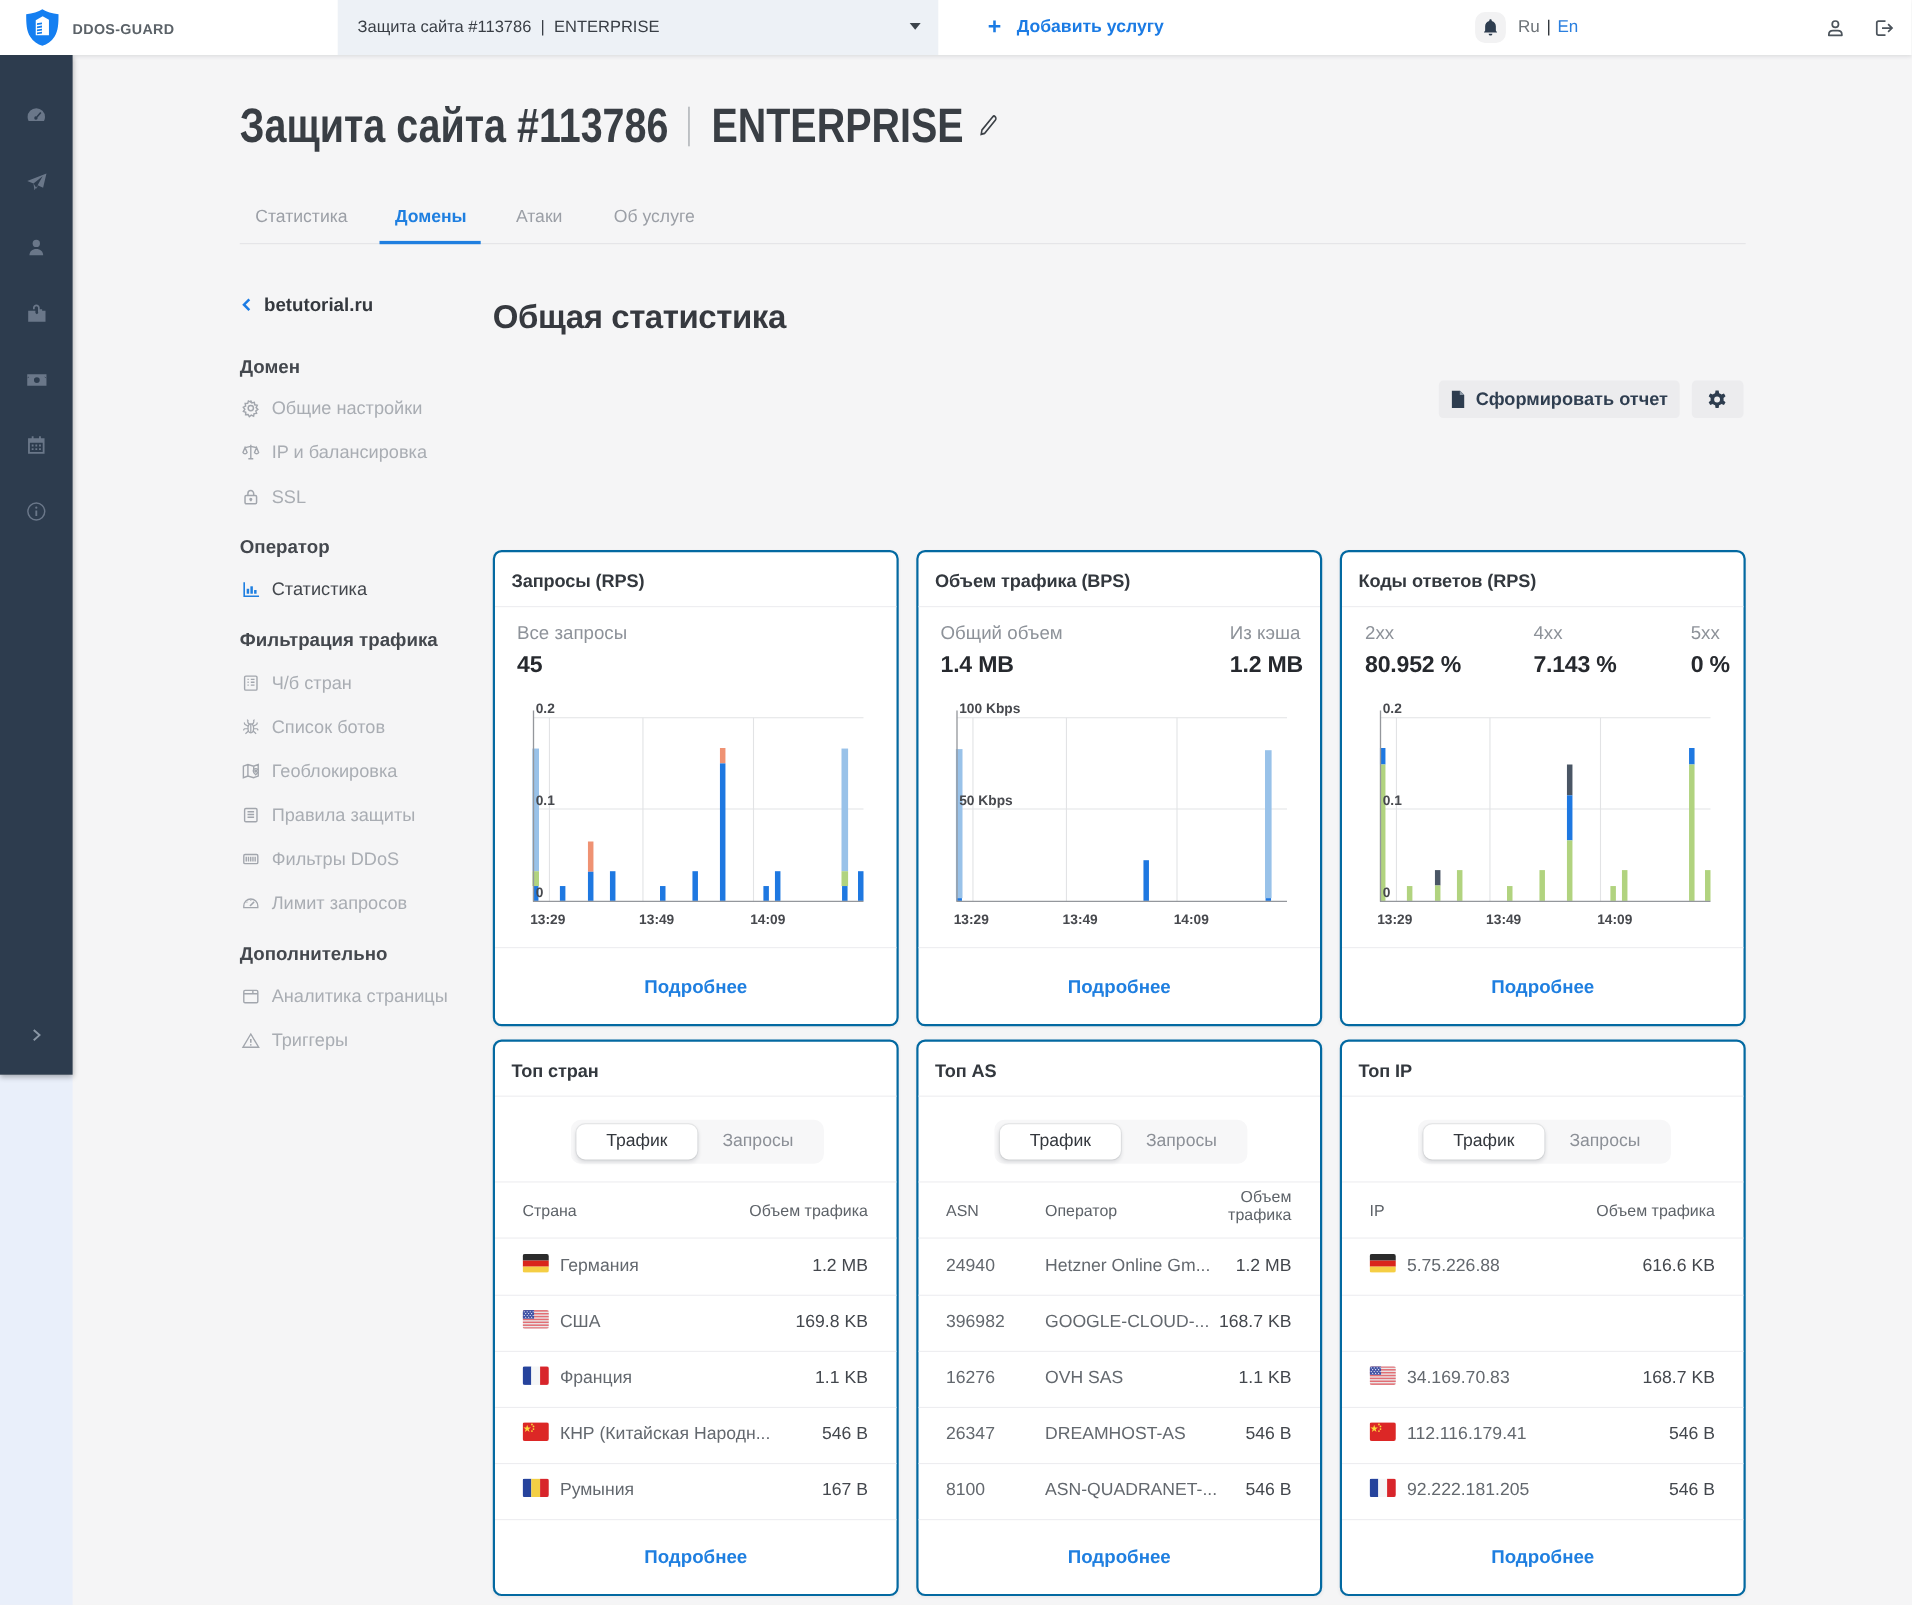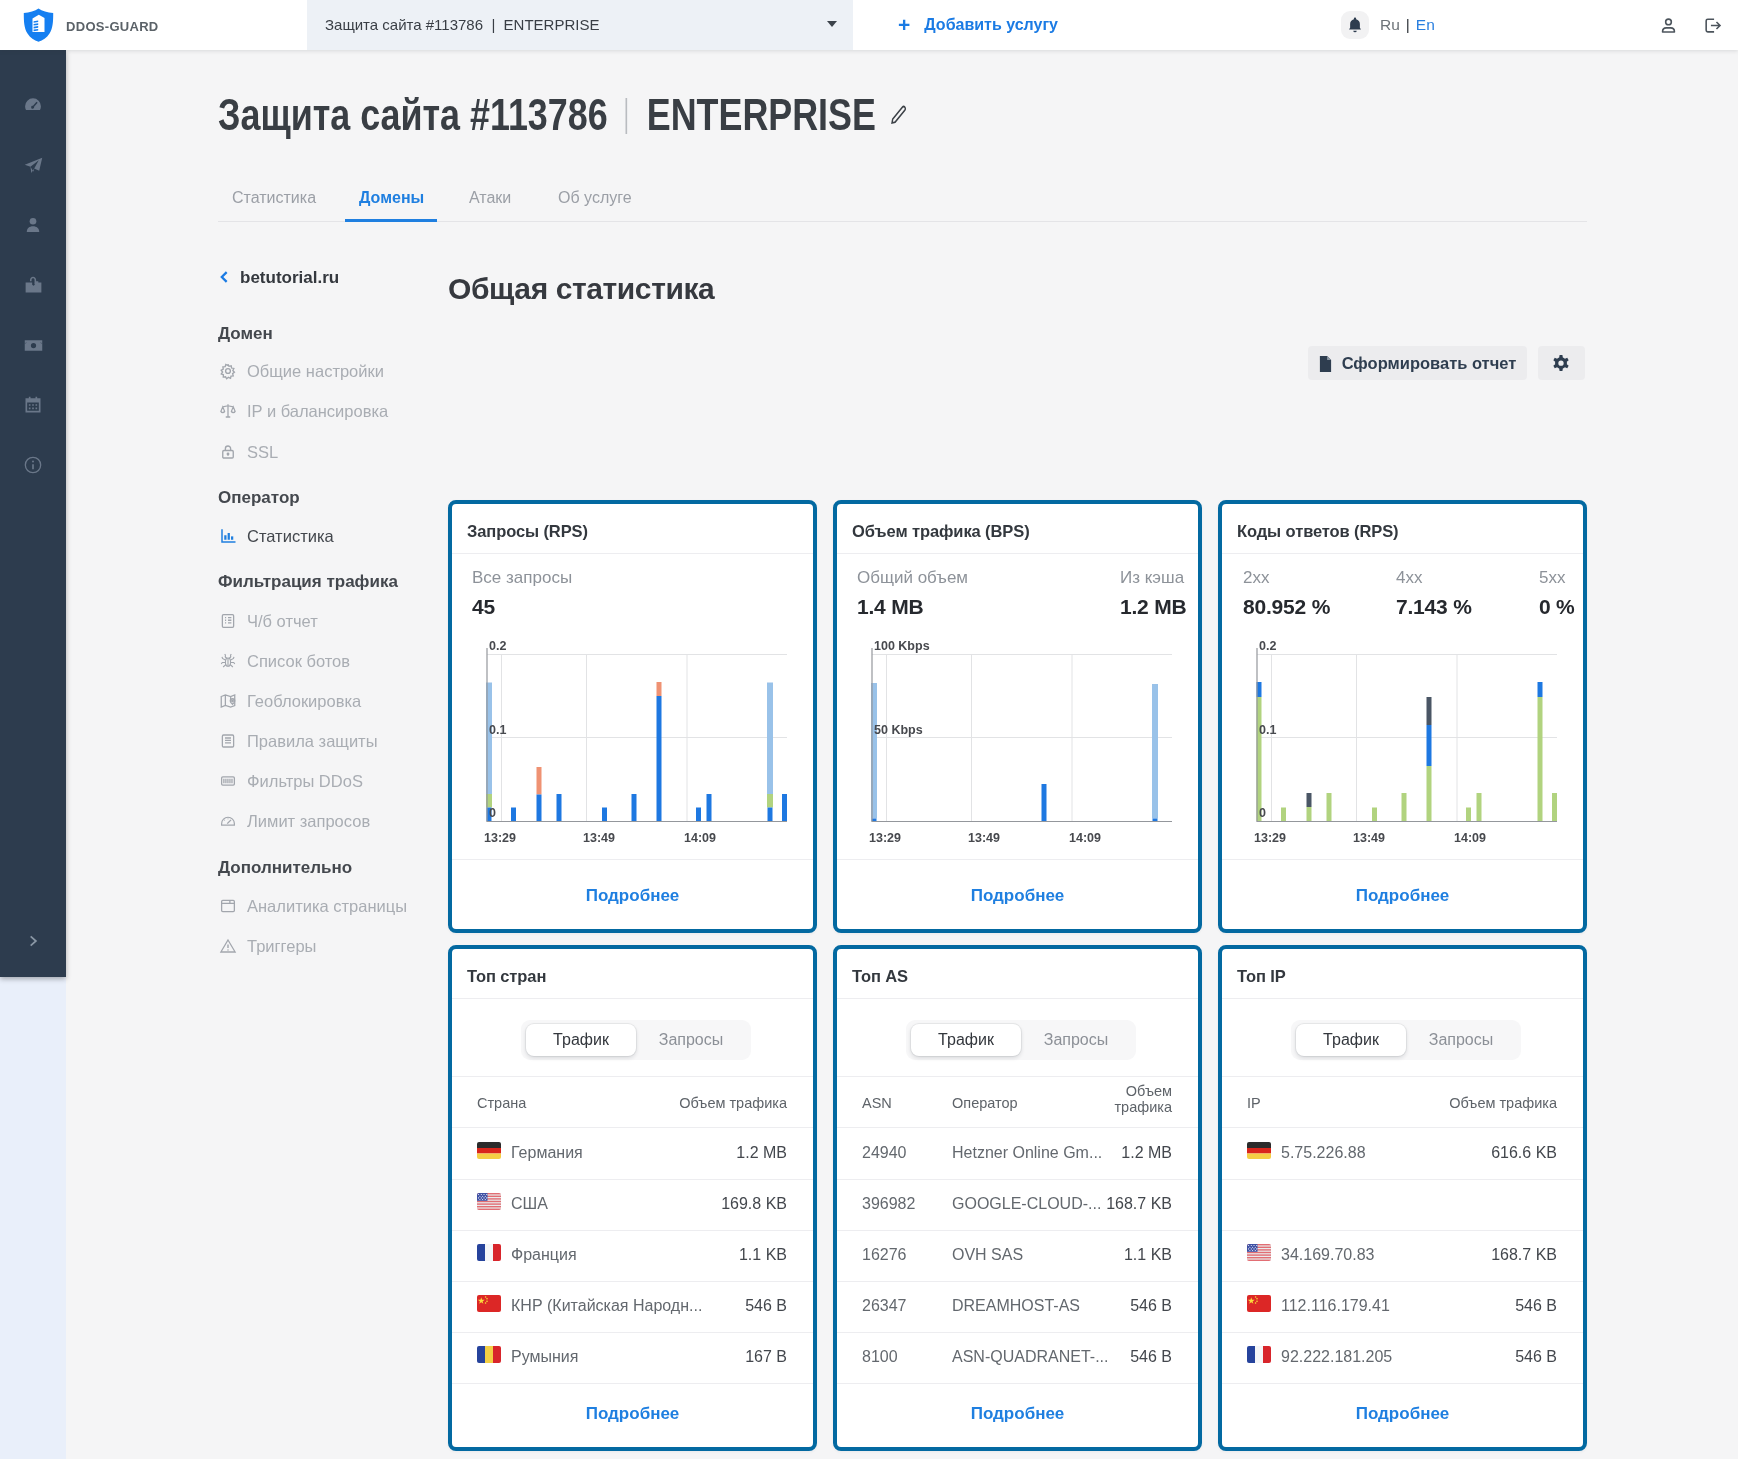--- a/index.html
+++ b/index.html
@@ -42,21 +42,21 @@
 .sm-ic { position:absolute; left:219px; width:18px; height:18px; }
 
 
 #h2 { position:absolute; left:448px; top:272px; font-size:30px; font-weight:600; color:#36393f; letter-spacing:-.4px; }
 #btn-report { position:absolute; left:1308px; top:346px; width:219px; height:34px; background:#ececee; border-radius:4px; font-size:16.5px; font-weight:bold; color:#2f3e50; text-align:center; line-height:34px; }
 #btn-gear { position:absolute; left:1538px; top:346px; width:47px; height:34px; background:#ececee; border-radius:4px; }
 #banner { position:absolute; left:448px; top:424px; width:1139px; height:45px; background:#eaf4fb; border:1px solid #88bce0; border-radius:4px; }
 #banner .txt { position:absolute; left:43px; top:15px; font-size:13px; color:#2e3338; }
 
 
-.card { position:absolute; background:#fff; border:4px solid #0369a1; border-radius:8px; box-shadow:0 1px 3px rgba(30,40,50,.05); }
+.card { position:absolute; background:#fff; border:2px solid #0369a1; border-radius:8px; box-shadow:0 1px 3px rgba(30,40,50,.05); }
 .c1 { top:500px; height:433px; }
 .c2 { top:945px; height:506px; }
 .ca { left:448px; width:369px; }
 .cb { left:833px; width:369px; }
 .cc { left:1218px; width:369px; }
 .card h3 { position:absolute; left:15px; top:18px; font-size:16.5px; font-weight:bold; color:#33383e; letter-spacing:-.1px; }
 .chd { position:absolute; left:0; top:49px; width:100%; border-top:1px solid #ededf0; }
 .cft { position:absolute; left:0; bottom:69px; width:100%; border-top:1px solid #ededf0; }
 .more { position:absolute; left:0; bottom:23px; width:100%; text-align:center; font-size:17px; font-weight:bold; color:#1f7fe0; }
 .stat-l { position:absolute; font-size:17px; color:#8d9299; white-space:nowrap; }
@@ -172,21 +172,21 @@
       <rect x="7" y="11" width="3" height="6"></rect>
       <rect x="11.5" y="8" width="3" height="9"></rect>
       <rect x="16" y="12.5" width="3" height="4.5"></rect>
     </svg>
   <div class="sm-i on" style="top:527px;">Статистика</div>
   <div class="sm-h" style="top:572px;">Фильтрация трафика</div>
   <svg class="sm-ic" style="top:612px;" viewBox="0 0 24 24" fill="none" stroke="#a2a6ad" stroke-width="1.7">
       <rect x="4.5" y="3.5" width="15" height="17" rx="1.5"></rect>
       <path d="M8 7.5 L9.5 7.5 M8 11 L9.5 11 M8 14.5 L9.5 14.5 M12 7.5 L16.5 7.5 M12 11 L16.5 11 M12 14.5 L16.5 14.5"></path>
     </svg>
-  <div class="sm-i" style="top:612px;">Ч/б отчет</div>
+  <div class="sm-i" style="top:612px;">Ч/б стран</div>
   <svg class="sm-ic" style="top:652px;" viewBox="0 0 24 24" fill="none" stroke="#a2a6ad" stroke-width="1.5">
       <ellipse cx="12" cy="13.5" rx="3.4" ry="5.5"></ellipse>
       <path d="M12 8 L12 19 M10.5 8.5 C8.5 7.5 8 5.5 8.7 3.8 M9 4.5 L7.5 3 M13.5 8.5 C15.5 7.5 16 5.5 15.3 3.8 M15 4.5 L16.5 3 M9 11 L4.5 8.5 M4.8 8.7 L4 6.5 M9 14 L4 14 M4.3 14 L3 16 M9.5 16.5 L5.5 20 M15 11 L19.5 8.5 M19.2 8.7 L20 6.5 M15 14 L20 14 M19.7 14 L21 16 M14.5 16.5 L18.5 20"></path>
     </svg>
   <div class="sm-i" style="top:652px;">Список ботов</div>
   <svg class="sm-ic" style="top:692px;" viewBox="0 0 24 24" fill="none" stroke="#a2a6ad" stroke-width="1.7">
       <path d="M3 6 L8.5 4 L15.5 6 L21 4 L21 18 L15.5 20 L8.5 18 L3 20 Z M8.5 4 L8.5 18 M15.5 6 L15.5 11"></path>
       <path d="M18 9 a3 3 0 0 1 3 3 c0 2 -3 4.5 -3 4.5 c0 0 -3 -2.5 -3 -4.5 a3 3 0 0 1 3 -3 Z" fill="#f5f5f6"></path>
       <circle cx="18" cy="12" r="1.1" fill="#a2a6ad"></circle>
     </svg>

